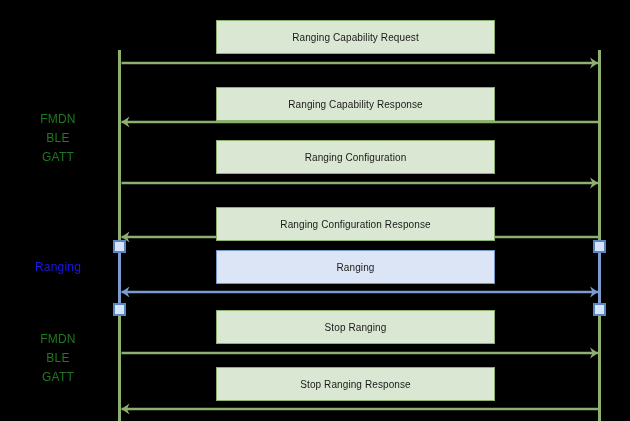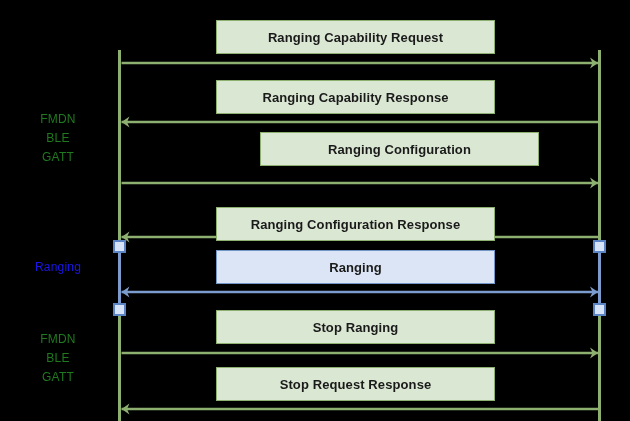--- a/index.html
+++ b/index.html
@@ -45,24 +45,23 @@
   
   .msg-box {
     position: absolute;
     left: 216px;
     width: 279px;
     height: 34px;
     box-sizing: border-box;
     display: flex;
     align-items: center;
     justify-content: center;
-    font-size: 13px;
+    font-size: 10px;
     color: #1a1a1a;
     letter-spacing: .1px;
-    font-weight: bold;
   }
   .msg-box.green {
     background: #dae7d2;
     border: 1px solid #8db070;
   }
   .msg-box.blue {
     background: #dbe5f5;
     border: 1px solid #7296c8;
   }
 
@@ -124,37 +123,37 @@
       <line x1="121.5" x2="598" y1="353" y2="353" stroke="#8db070" stroke-width="2.6"></line>
       <polygon points="598,353 590,347.5 592.5,353 590,358.5" fill="#8db070"></polygon>
       <line x1="121.5" x2="598" y1="409" y2="409" stroke="#8db070" stroke-width="2.6"></line>
       <polygon points="121.5,409 129.5,403.5 127,409 129.5,414.5" fill="#8db070"></polygon>
     </svg>
 
   <div id="message-layer">
       <div class="msg-box green" style="top: 20px;">
         <span>Ranging Capability Request</span>
       </div>
-      <div class="msg-box green" style="top: 80px;">
+      <div class="msg-box green" style="top: 87px;">
         <span>Ranging Capability Response</span>
       </div>
-      <div class="msg-box green" style="top: 132px; margin-left: 44px;">
+      <div class="msg-box green" style="top: 140px;">
         <span>Ranging Configuration</span>
       </div>
       <div class="msg-box green" style="top: 207px;">
         <span>Ranging Configuration Response</span>
       </div>
       <div class="msg-box blue" style="top: 250px;">
         <span>Ranging</span>
       </div>
       <div class="msg-box green" style="top: 310px; justify-content: center;">
         <span>Stop Ranging</span>
       </div>
       <div class="msg-box green" style="top: 367px;">
-        <span>Stop Request Response</span>
+        <span>Stop Ranging Response</span>
       </div>
     </div>
 
   <div id="label-layer">
       <div class="side-label green" style="top: 110px;">
         <span class="ln">FMDN</span>
         <span class="ln">BLE</span>
         <span class="ln">GATT</span>
       </div>
       <div class="side-label blue" style="top: 258px;">

